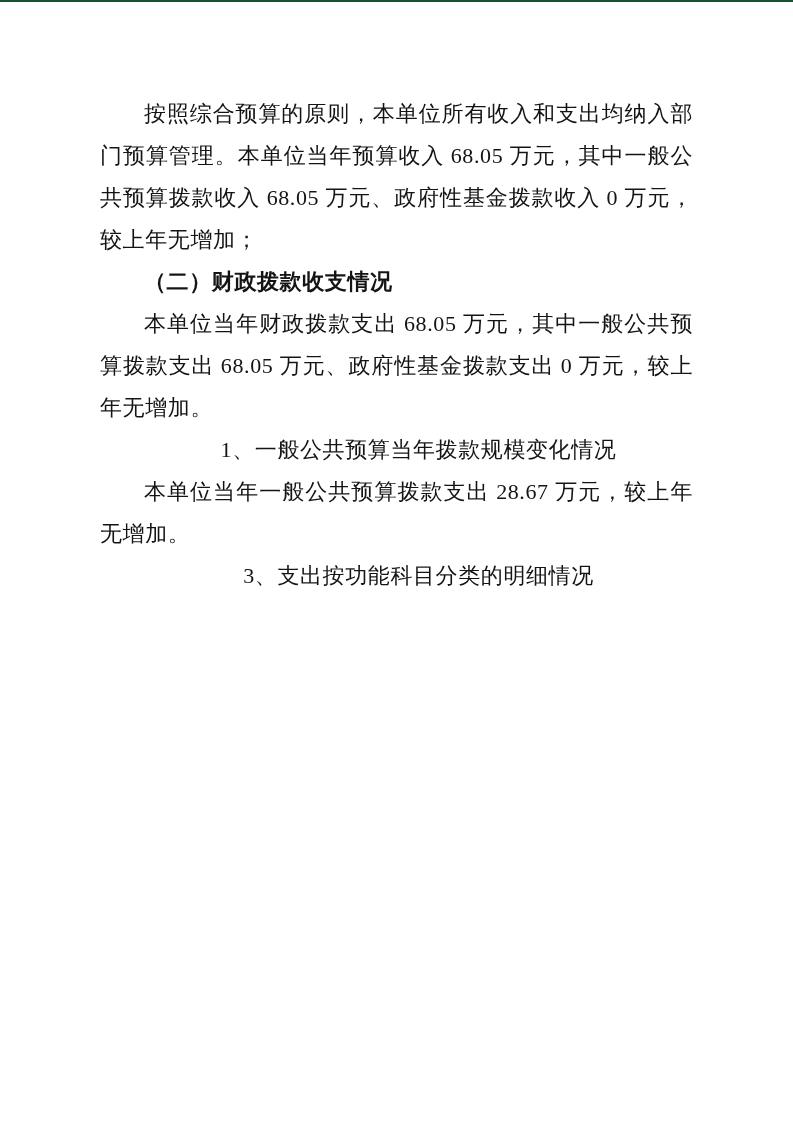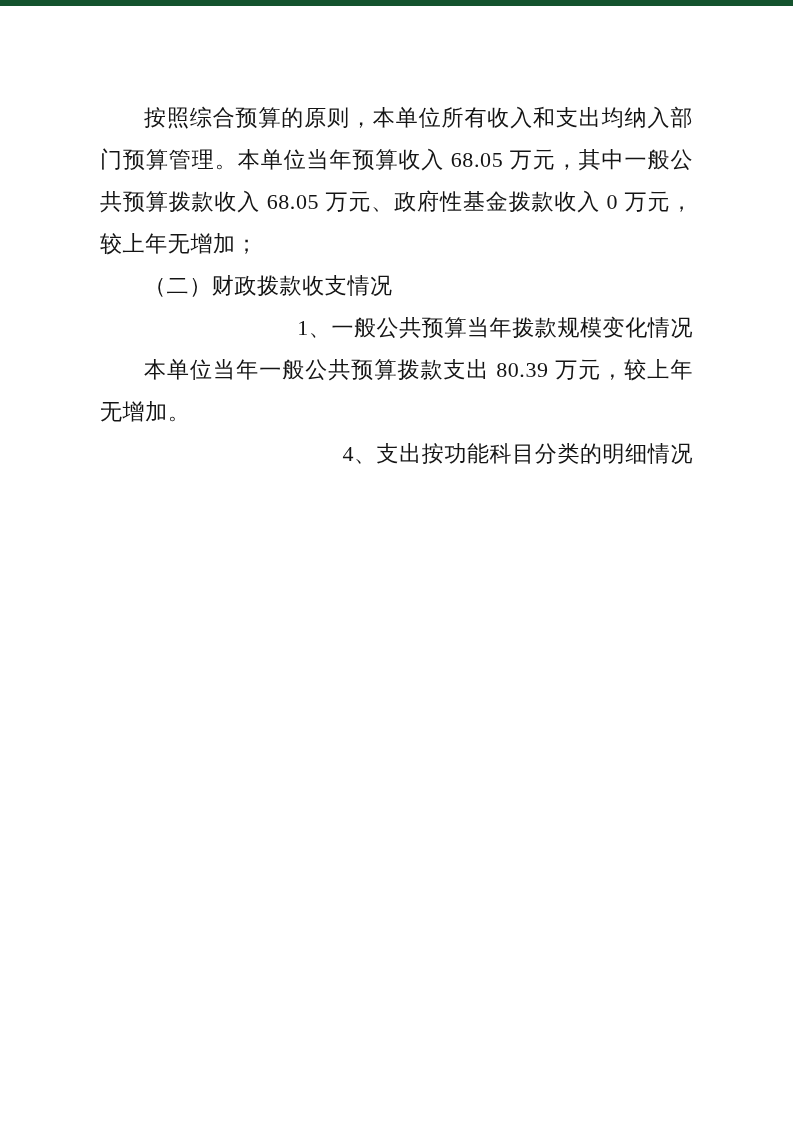--- a/index.html
+++ b/index.html
@@ -6,47 +6,48 @@
     margin: 0;
     padding: 0;
     background: #ffffff;
   }
   .page {
     position: relative;
     width: 793px;
     height: 1122px;
     box-sizing: border-box;
     background: #ffffff;
-    border-top: 6px solid #14532d;
+    border-top: 2px solid #14532d;
     padding: 91px 100px 16px 100px;
     overflow: hidden;
     font-family: "Liberation Serif", "DejaVu Serif", serif;
     color: #141414;
   }
   .page p {
     margin: 0;
     font-size: 22px;
     line-height: 42px;
     letter-spacing: 0.6px;
     text-align: justify;
     text-justify: inter-character;
     text-indent: 2em;
     word-break: break-all;
     overflow-wrap: break-word;
   }
   .page p.heading {
-    font-weight: normal;
+    font-weight: bold;
     text-align: left;
   }
   .page p.subitem {
-    text-align: right;
+    text-align: center;
   }
 </style>
 </head>
 <body>
 
 <div class="page">
   <p class="body">按照综合预算的原则，本单位所有收入和支出均纳入部门预算管理。本单位当年预算收入 68.05 万元，其中一般公共预算拨款收入 68.05 万元、政府性基金拨款收入 0 万元，较上年无增加；</p>
   <p class="heading">（二）财政拨款收支情况</p>
+  <p class="body">本单位当年财政拨款支出 68.05 万元，其中一般公共预算拨款支出 68.05 万元、政府性基金拨款支出 0 万元，较上年无增加。</p>
   <p class="subitem">1、一般公共预算当年拨款规模变化情况</p>
-  <p class="body">本单位当年一般公共预算拨款支出 80.39 万元，较上年无增加。</p>
-  <p class="subitem">4、支出按功能科目分类的明细情况</p>
+  <p class="body">本单位当年一般公共预算拨款支出 28.67 万元，较上年无增加。</p>
+  <p class="subitem">3、支出按功能科目分类的明细情况</p>
 </div>
 
 </body></html>

